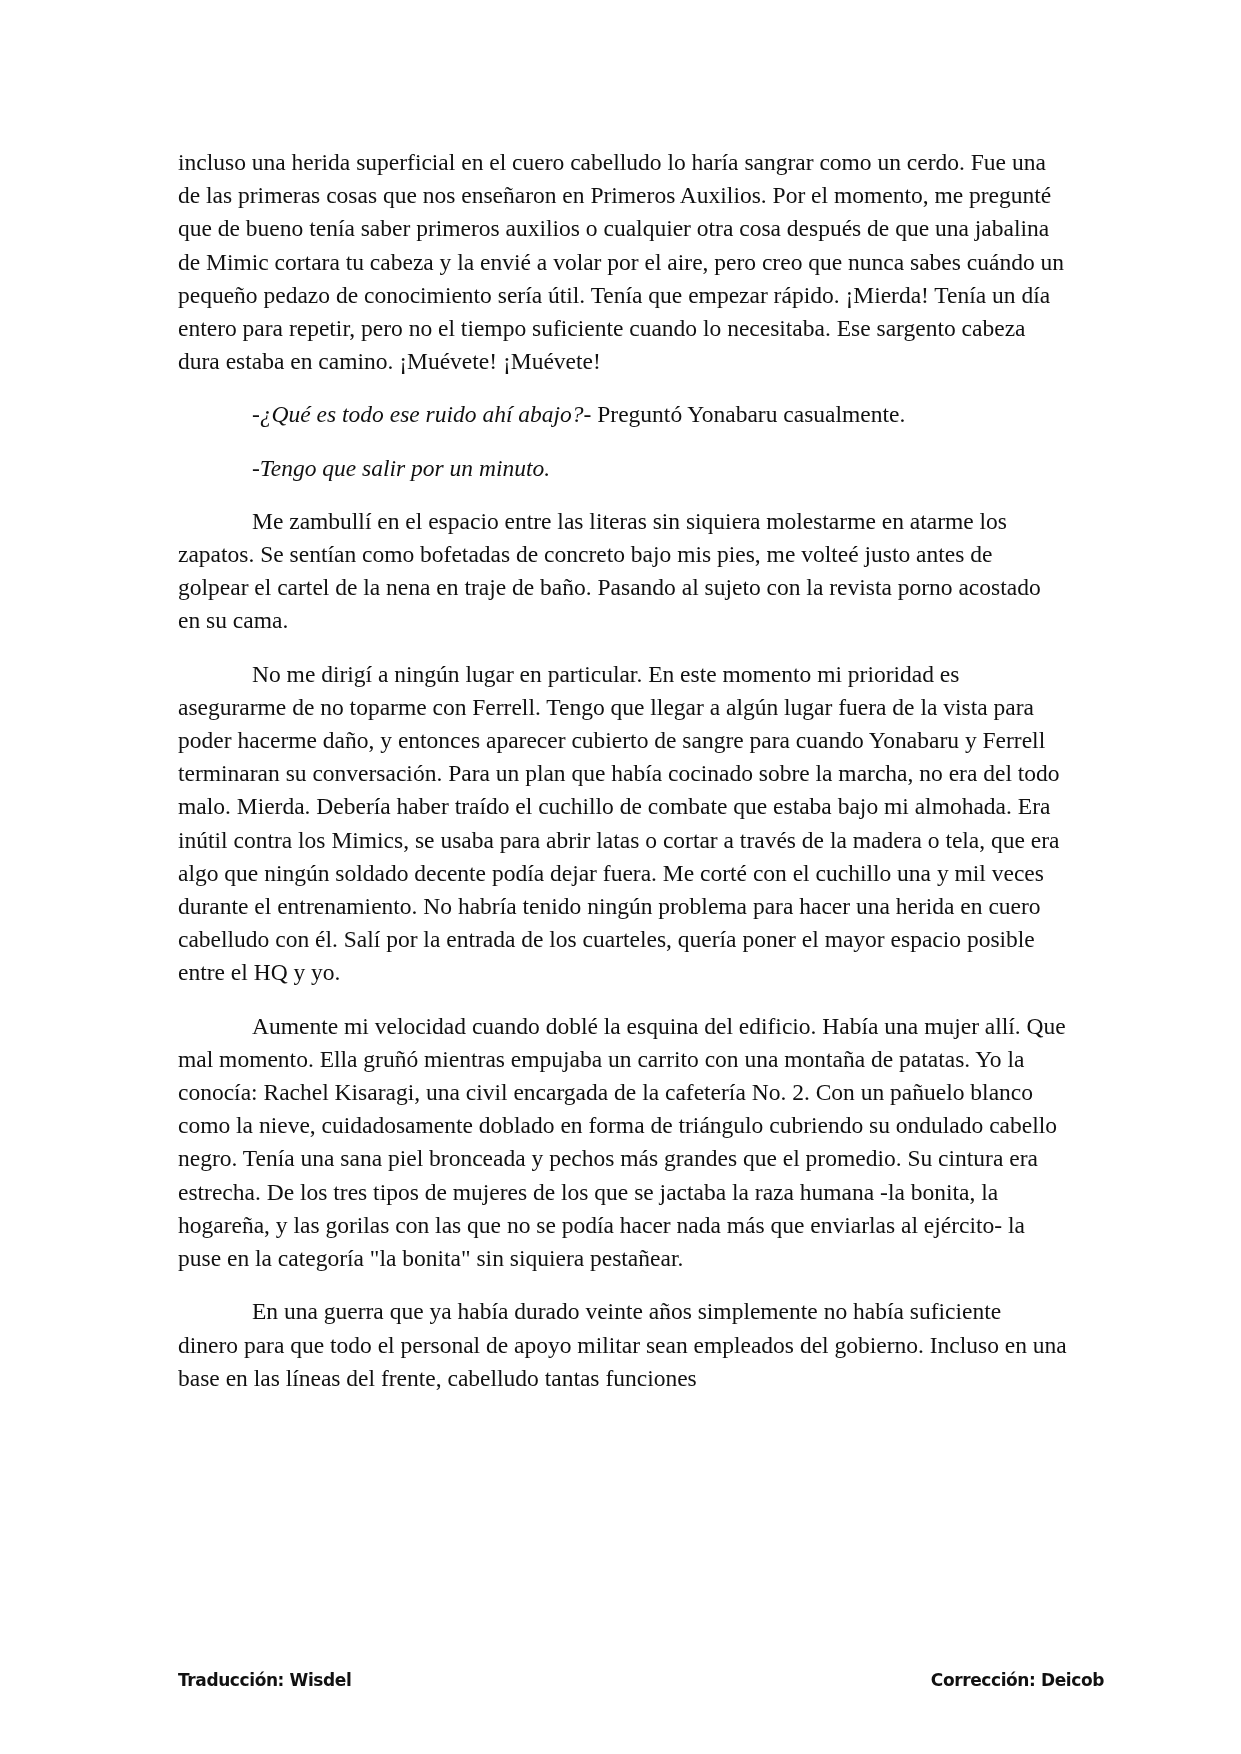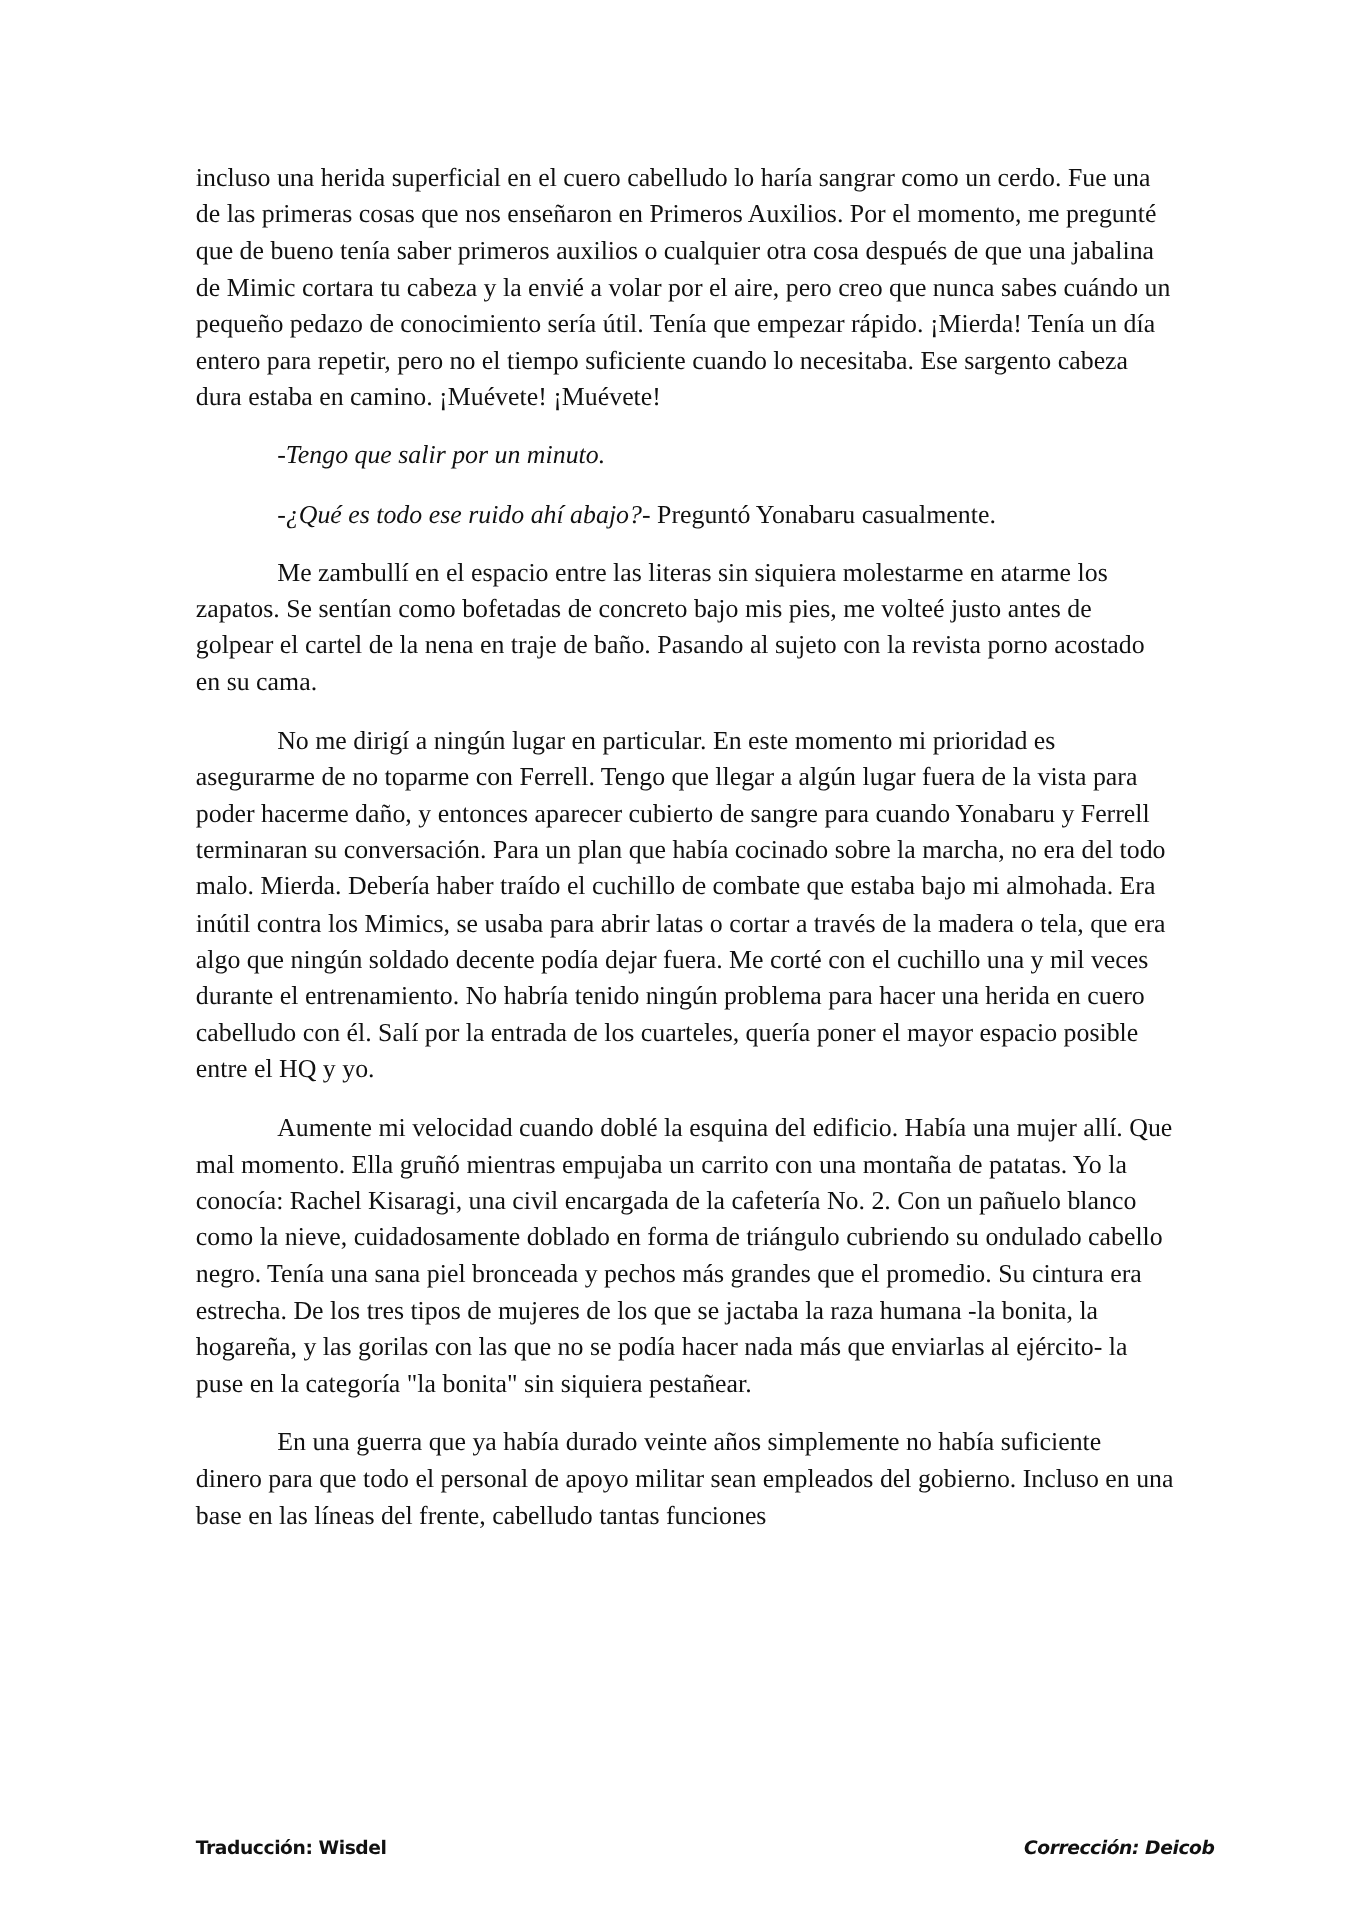--- a/index.html
+++ b/index.html
@@ -14,32 +14,32 @@
     .body-text p.first { text-indent: 0; }
     .body-text p.indent { text-indent: 74px; }
     .body-text p.dialogue { padding-left: 74px; margin-bottom: 20px; }
     .body-text p.dialogue .it { font-style: italic; }
     .footer {
       position: absolute; top: 1670px; left: 178px; width: 926px; height: 30px;
       font-family: "DejaVu Sans", "Liberation Sans", sans-serif;
       font-weight: bold; font-size: 17px; color: #111111;
     }
     .footer .left { position: absolute; left: 0; top: 0; letter-spacing: -0.4px; text-align: right; }
-    .footer .right { position: absolute; right: 0; top: 0; letter-spacing: -0.4px; font-style: italic; }
+    .footer .right { position: absolute; right: 0; top: 0; letter-spacing: -0.4px; }
   </style>
 </head>
 <body>
 
 <div class="page">
   <div class="body-text">
     <p class="first">incluso una herida superficial en el cuero cabelludo lo haría sangrar como un cerdo. Fue una de las primeras cosas que nos enseñaron en Primeros Auxilios. Por el momento, me pregunté que de bueno tenía saber primeros auxilios o cualquier otra cosa después de que una jabalina de Mimic cortara tu cabeza y la envié a volar por el aire, pero creo que nunca sabes cuándo un pequeño pedazo de conocimiento sería útil. Tenía que empezar rápido. ¡Mierda! Tenía un día entero para repetir, pero no el tiempo suficiente cuando lo necesitaba. Ese sargento cabeza dura estaba en camino. ¡Muévete! ¡Muévete!</p>
 
+    <p class="dialogue"><span class="it">-¿Qué es todo ese ruido ahí abajo?</span><span>- Preguntó Yonabaru casualmente.</span></p>
+
     <p class="dialogue"><span class="it">-Tengo que salir por un minuto.</span></p>
-
-    <p class="dialogue"><span class="it">-¿Qué es todo ese ruido ahí abajo?</span><span>- Preguntó Yonabaru casualmente.</span></p>
 
 
     <p class="indent">Me zambullí en el espacio entre las literas sin siquiera molestarme en atarme los zapatos. Se sentían como bofetadas de concreto bajo mis pies, me volteé justo antes de golpear el cartel de la nena en traje de baño. Pasando al sujeto con la revista porno acostado en su cama.</p>
     <p class="indent">No me dirigí a ningún lugar en particular. En este momento mi prioridad es asegurarme de no toparme con Ferrell. Tengo que llegar a algún lugar fuera de la vista para poder hacerme daño, y entonces aparecer cubierto de sangre para cuando Yonabaru y Ferrell terminaran su conversación. Para un plan que había cocinado sobre la marcha, no era del todo malo. Mierda. Debería haber traído el cuchillo de combate que estaba bajo mi almohada. Era inútil contra los Mimics, se usaba para abrir latas o cortar a través de la madera o tela, que era algo que ningún soldado decente podía dejar fuera. Me corté con el cuchillo una y mil veces durante el entrenamiento. No habría tenido ningún problema para hacer una herida en cuero cabelludo con él. Salí por la entrada de los cuarteles, quería poner el mayor espacio posible entre el HQ y yo.</p>
     <p class="indent">Aumente mi velocidad cuando doblé la esquina del edificio. Había una mujer allí. Que mal momento. Ella gruñó mientras empujaba un carrito con una montaña de patatas. Yo la conocía: Rachel Kisaragi, una civil encargada de la cafetería No. 2. Con un pañuelo blanco como la nieve, cuidadosamente doblado en forma de triángulo cubriendo su ondulado cabello negro. Tenía una sana piel bronceada y pechos más grandes que el promedio. Su cintura era estrecha. De los tres tipos de mujeres de los que se jactaba la raza humana -la bonita, la hogareña, y las gorilas con las que no se podía hacer nada más que enviarlas al ejército- la puse en la categoría "la bonita" sin siquiera pestañear.</p>
     <p class="indent">En una guerra que ya había durado veinte años simplemente no había suficiente dinero para que todo el personal de apoyo militar sean empleados del gobierno. Incluso en una base en las líneas del frente, cabelludo tantas funciones</p>
   </div>
 
   <div class="footer">
     <span class="left">Traducción: Wisdel</span>

